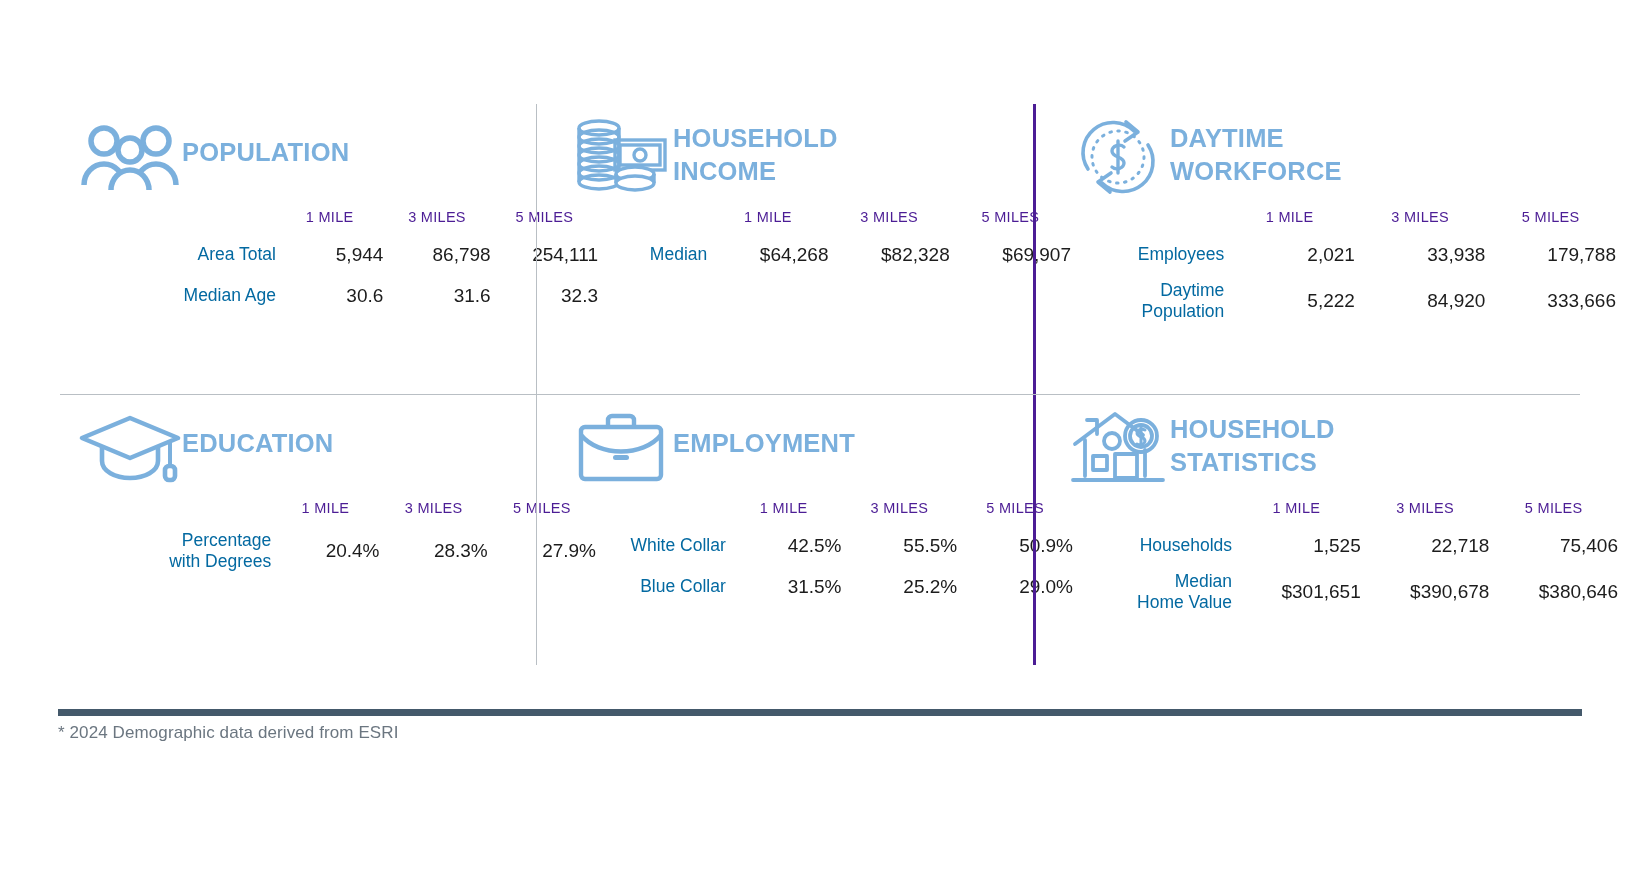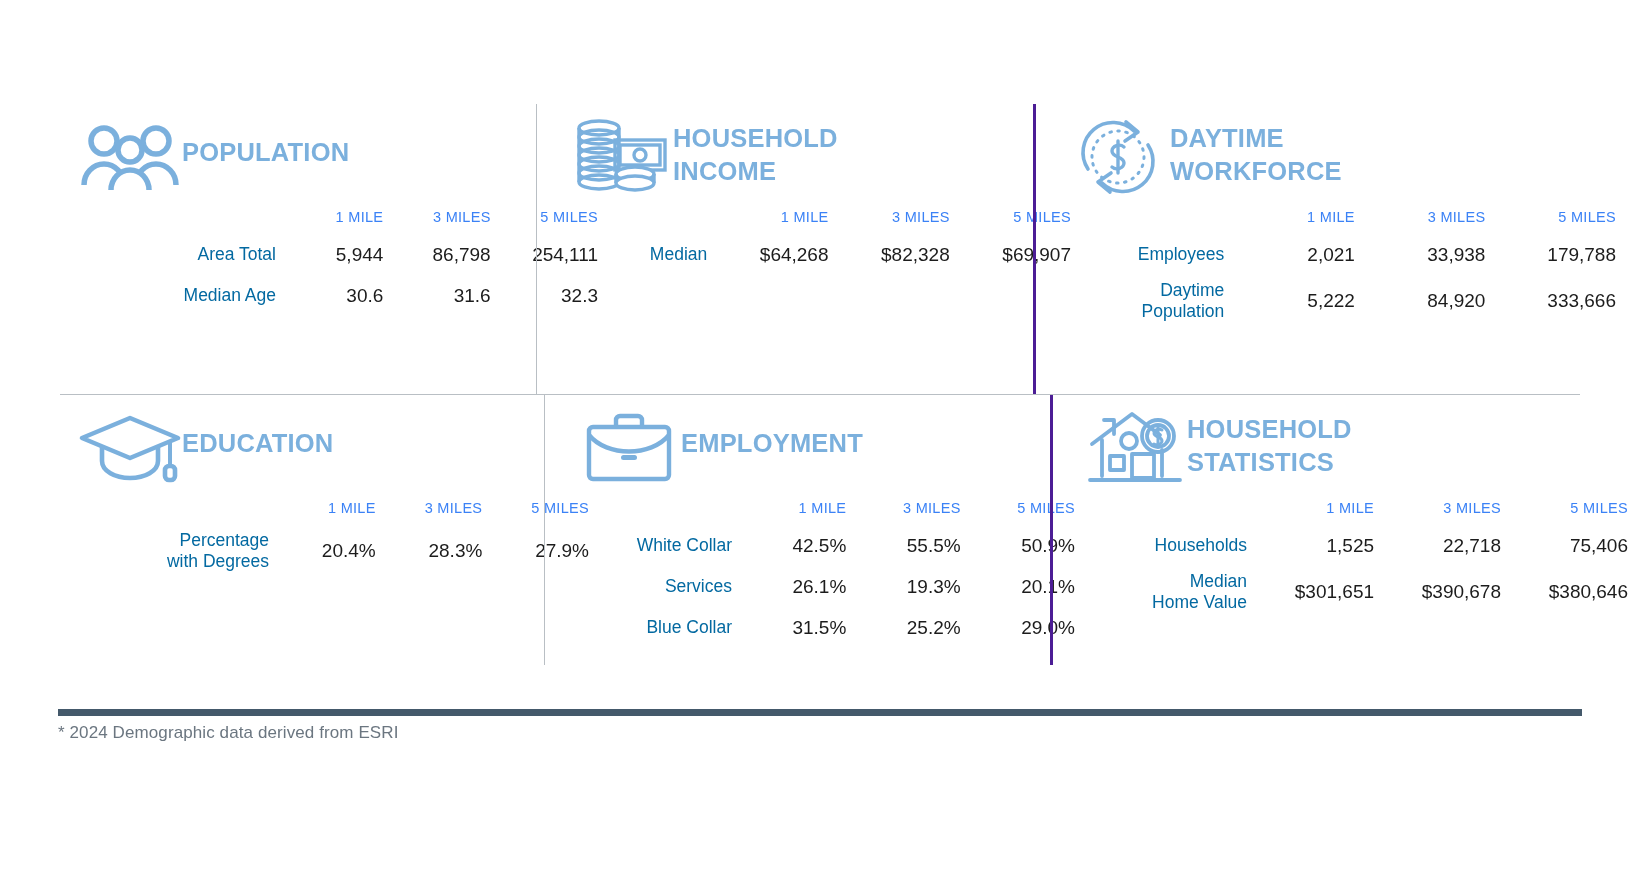--- a/index.html
+++ b/index.html
@@ -28,21 +28,21 @@
     left: 60px;
     top: 104px;
     width: 1520px;
   }
 
   .grid-row {
     display: flex;
     width: 100%;
   }
   .grid-row.top { height: 290px; }
-  .grid-row.bottom { height: 270px; gap: 15px; }
+  .grid-row.bottom { height: 270px; }
 
   .hrule {
     width: 1520px;
     height: 1px;
     background: #b9bfc4;
     margin: 0;
   }
 
   .panel {
     position: relative;
@@ -102,23 +102,22 @@
     line-height: 21px;
     white-space: pre-line;
   }
   .val-cell {
     text-align: right;
     font-size: 19px;
     color: #1c1c1c;
     font-weight: normal;
   }
   .hdr-cell {
-    text-align: right;
     font-size: 14.5px;
-    color: #3b82f6;
+    color: #4c1d95;
     letter-spacing: 0.3px;
     font-weight: normal;
     height: 34px;
     vertical-align: bottom;
     padding-bottom: 4px;
   }
   .row-h { height: 41px; }
   .row-h2 { height: 52px; }
 
   
@@ -395,26 +394,20 @@
             <th class="hdr-cell">3 MILES</th>
             <th class="hdr-cell">5 MILES</th>
           </tr>
           <tr class="row-h">
             <td class="label-cell">White Collar</td>
             <td class="val-cell">42.5%</td>
             <td class="val-cell">55.5%</td>
             <td class="val-cell">50.9%</td>
           </tr>
           <tr class="row-h">
-            <td class="label-cell">Services</td>
-            <td class="val-cell">26.1%</td>
-            <td class="val-cell">19.3%</td>
-            <td class="val-cell">20.1%</td>
-          </tr>
-          <tr class="row-h">
             <td class="label-cell">Blue Collar</td>
             <td class="val-cell">31.5%</td>
             <td class="val-cell">25.2%</td>
             <td class="val-cell">29.0%</td>
           </tr>
         </tbody>
           </table>
       </div>
 
       <div class="panel col3">

